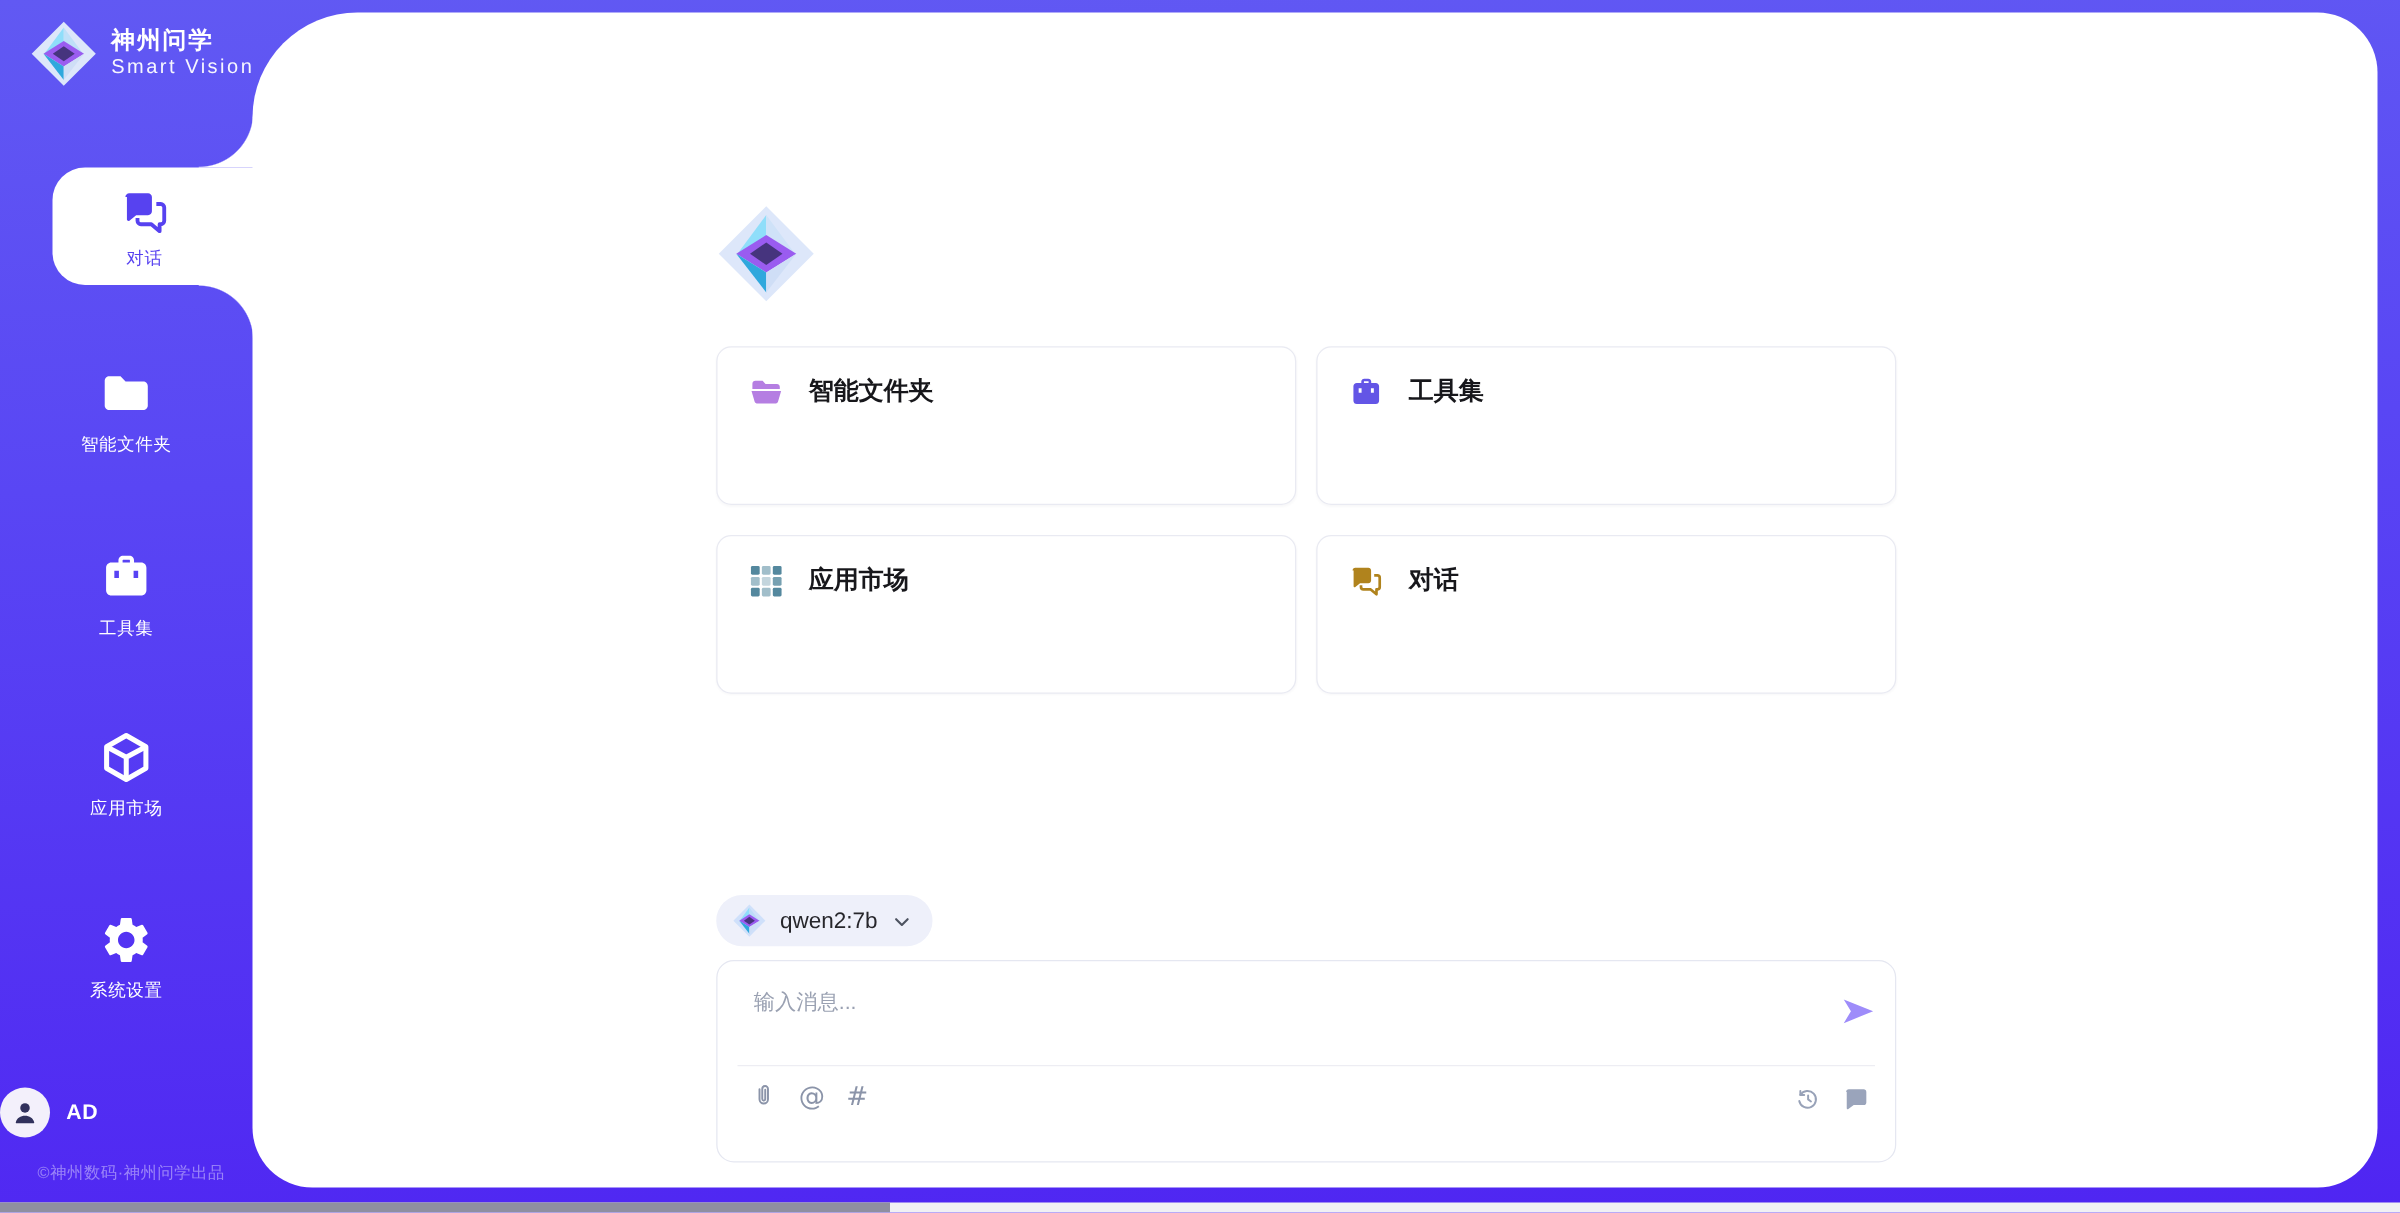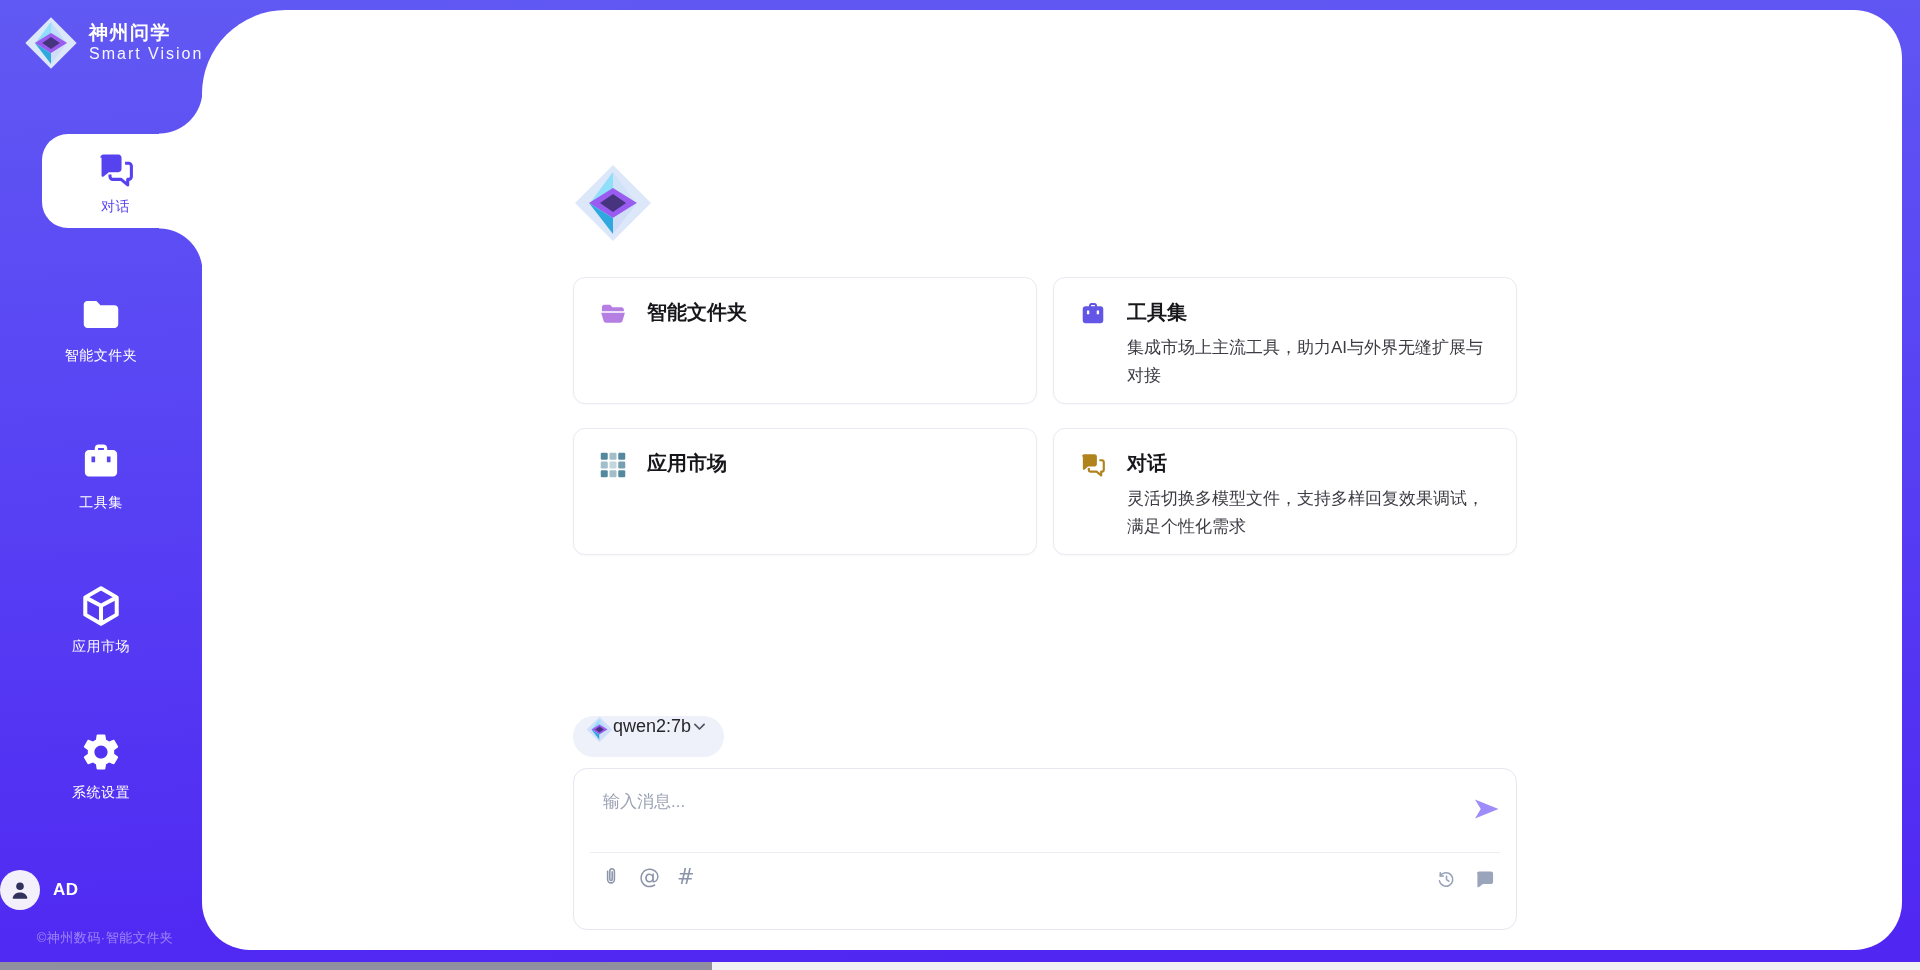--- a/index.html
+++ b/index.html
@@ -75,22 +75,22 @@
     padding:21px 26px 0 25px; display:flex; gap:20px; cursor:pointer;
     box-shadow:0 1px 2px rgba(20,20,60,.03);
   }
   .card-ico { width:28px; height:28px; flex:none; margin-top:1px; }
   .card-title { font-size:20px; font-weight:700; color:#17171b; margin:0 0 8px; }
   .card-desc  { font-size:17px; color:#3c3c44; line-height:28px; }
 
   
   .model-pill {
     position:absolute; left:573px; top:716px; height:41px; z-index:2;
-    background:#eef0fa; border-radius:21px; display:flex; align-items:flex-start;
-    padding:0 16px 0 13px; cursor:pointer;
+    background:#eef0fa; border-radius:21px; display:flex; align-items:center;
+    gap:11px; padding:0 16px 0 13px; cursor:pointer;
   }
   .model-logo { width:27px; height:27px; }
   .model-name { font-size:18px; color:#26262b; }
   .model-chevron { width:17px; height:17px; color:#4d5360; margin-top:2px; }
 
   
   .composer {
     position:absolute; left:573px; top:768px; width:944px; height:162px; z-index:2;
     background:#fff; border:1px solid #e5e7f1; border-radius:14px;
   }
@@ -193,21 +193,21 @@
 <div class="user-row">
   <span class="avatar">
     <svg viewBox="0 0 24 24" width="26" height="26" fill="currentColor">
       <circle cx="12" cy="8.6" r="3.5"></circle>
       <path d="M5.2 19.2c.8-3.1 3.5-4.8 6.8-4.8s6 1.7 6.8 4.8c.1.4-.2.8-.6.8H5.8c-.4 0-.7-.4-.6-.8z"></path>
     </svg>
   </span>
   <span class="user-initials">AD</span>
 </div>
 
-<div class="copyright">©神州数码·智能文件夹</div>
+<div class="copyright">©神州数码·神州问学出品</div>
 
 <div class="greeting">
   <span class="greeting-logo">
     <svg viewBox="0 0 40 40">
       <path d="M20 1L39 20 20 39 1 20Z" fill="#dde7fa"></path>
       <path d="M20 4.5L8.5 20 20 20Z" fill="#8fdefa"></path>
       <path d="M20 4.5L31.5 20 20 20Z" fill="#cfe2f8"></path>
       <path d="M20 12.5L32 20 20 27.5 8 20Z" fill="#9a5cf0"></path>
       <path d="M20 15.5L26.5 20 20 24.5 13.5 20Z" fill="#46347e"></path>
       <path d="M8 20L20 27.5 20 35.5Z" fill="#2fa8dd"></path>
@@ -231,21 +231,20 @@
   </div>
 
   <div class="card">
     <span class="card-ico" style="color:#6355e6">
       <svg viewBox="0 0 24 24" width="28" height="28" fill="currentColor">
         <path fill-rule="evenodd" d="M8.6 5.4V4.5c0-1.1.9-2 2-2h2.8c1.1 0 2 .9 2 2v.9h3.1c1.3 0 2.3 1 2.3 2.3v9.9c0 1.3-1 2.3-2.3 2.3H5.5c-1.3 0-2.3-1-2.3-2.3V7.7c0-1.3 1-2.3 2.3-2.3h3.1zm1.8 0h3.2v-.9c0-.1-.1-.2-.2-.2h-2.8c-.1 0-.2.1-.2.2v.9zM6.8 9h2v3.2h-2V9zm8.4 0h2v3.2h-2V9z"></path>
       </svg>
     </span>
     <span>
       <div class="card-title">工具集</div>
-      <div class="card-desc">集成市场上主流工具，助力AI与外界无缝扩展与对接</div>
     </span>
   </div>
 
   <div class="card">
     <span class="card-ico" style="color:#54889e">
       <svg viewBox="0 0 24 24" width="28" height="28" fill="currentColor">
         <rect x="1.5" y="1.5" width="6" height="6" rx="1"></rect>
         <rect x="9" y="1.5" width="6" height="6" rx="1" opacity=".55"></rect>
         <rect x="16.5" y="1.5" width="6" height="6" rx="1"></rect>
         <rect x="1.5" y="9" width="6" height="6" rx="1" opacity=".55"></rect>
@@ -263,21 +262,20 @@
 
   <div class="card">
     <span class="card-ico" style="color:#b0831d">
       <svg viewBox="0 0 26 26" width="28" height="28">
         <path fill="currentColor" d="M2.8 5C2.8 3.9 3.7 3 4.8 3h9.8c1.1 0 2 .9 2 2v7.4c0 1.1-.9 2-2 2H8.4l-3.5 2.9c-.5.4-1.3 0-1.3-.6V5z"></path>
         <path fill="none" stroke="currentColor" stroke-width="2" stroke-linejoin="round" d="M18.9 8.6h2.3c1 0 1.8.8 1.8 1.8v6.9c0 1-.8 1.8-1.8 1.8h-.6v3.6l-4.3-3.6h-5.4c-1 0-1.8-.8-1.8-1.8v-1.4"></path>
       </svg>
     </span>
     <span>
       <div class="card-title">对话</div>
-      <div class="card-desc">灵活切换多模型文件，支持多样回复效果调试，满足个性化需求</div>
     </span>
   </div>
 
 </div>
 
 <div class="model-pill">
   <span class="model-logo">
     <svg viewBox="0 0 40 40">
       <path d="M20 1L39 20 20 39 1 20Z" fill="#cfe0fa"></path>
       <path d="M20 4.5L8.5 20 20 20Z" fill="#8fdefa"></path>

